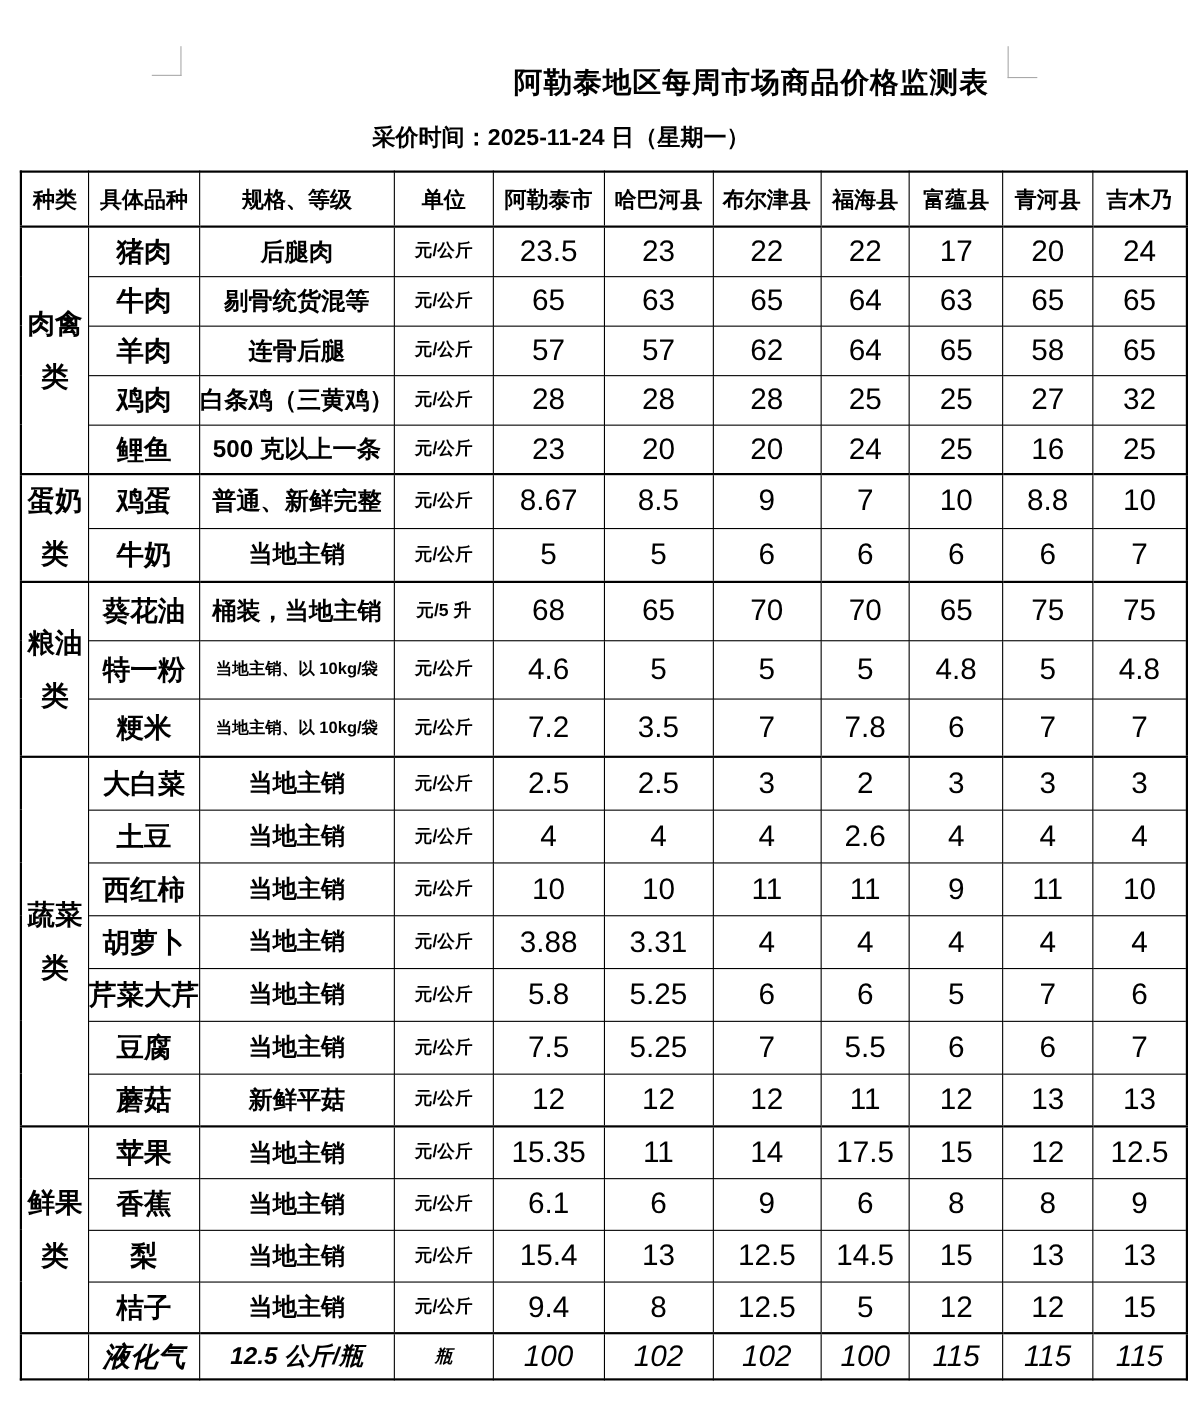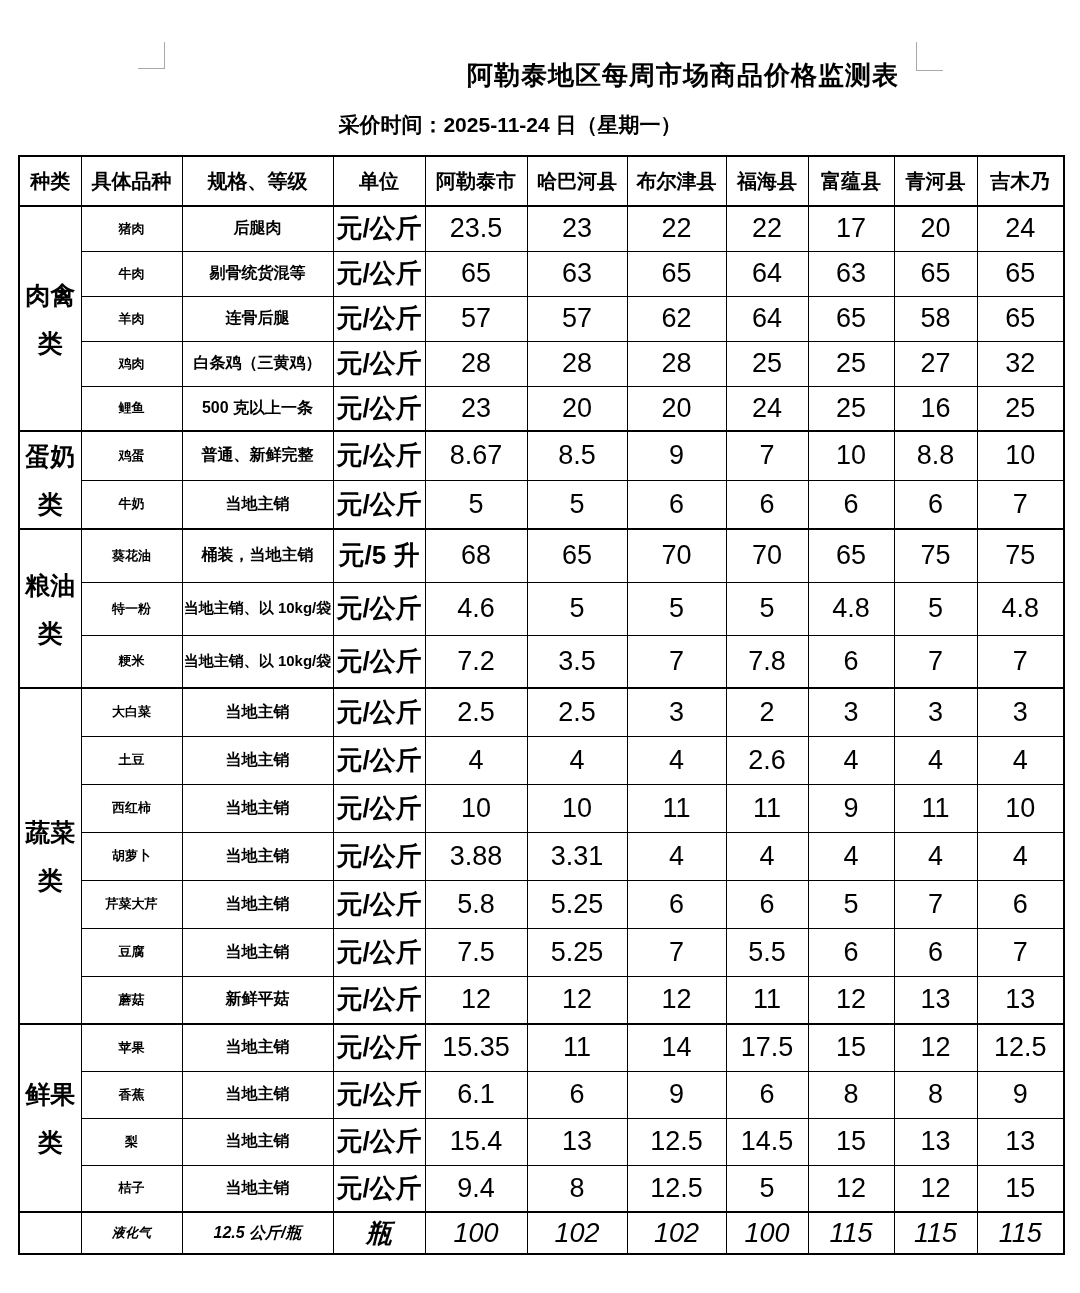--- a/index.html
+++ b/index.html
@@ -85,24 +85,24 @@
   
   tr.sec-h0 { height: 45px; }
   tr.sec-h1 { height: 43px; }
   tr.sec-h2 { height: 53px; }
   tr.sec-h3 { height: 48px; }
   tr.sec-h4 { height: 47px; }
   tr.sec-h5 { height: 42px; font-style: italic; }
 
   td.cat  { font-size: 25px; font-weight: bold; }
   td.cat .cat-line { line-height: 48px; }
-  td.item { font-size: 13px; font-weight: bold; }
-  td.spec { font-size: 16px; font-weight: bold; }
+  td.item { font-size: 25px; font-weight: bold; }
+  td.spec { font-size: 22px; font-weight: bold; }
   td.spec.small { font-size: 15px; }
-  td.unit { font-size: 26px; font-weight: bold; }
+  td.unit { font-size: 16px; font-weight: bold; }
   td.price {
     font-size: 27px;
     font-weight: 500;
     font-family: "Liberation Sans", "DejaVu Sans", sans-serif;
   }
 </style>
 </head>
 <body>
 
 <div class="corner-mark corner-tl"></div>

